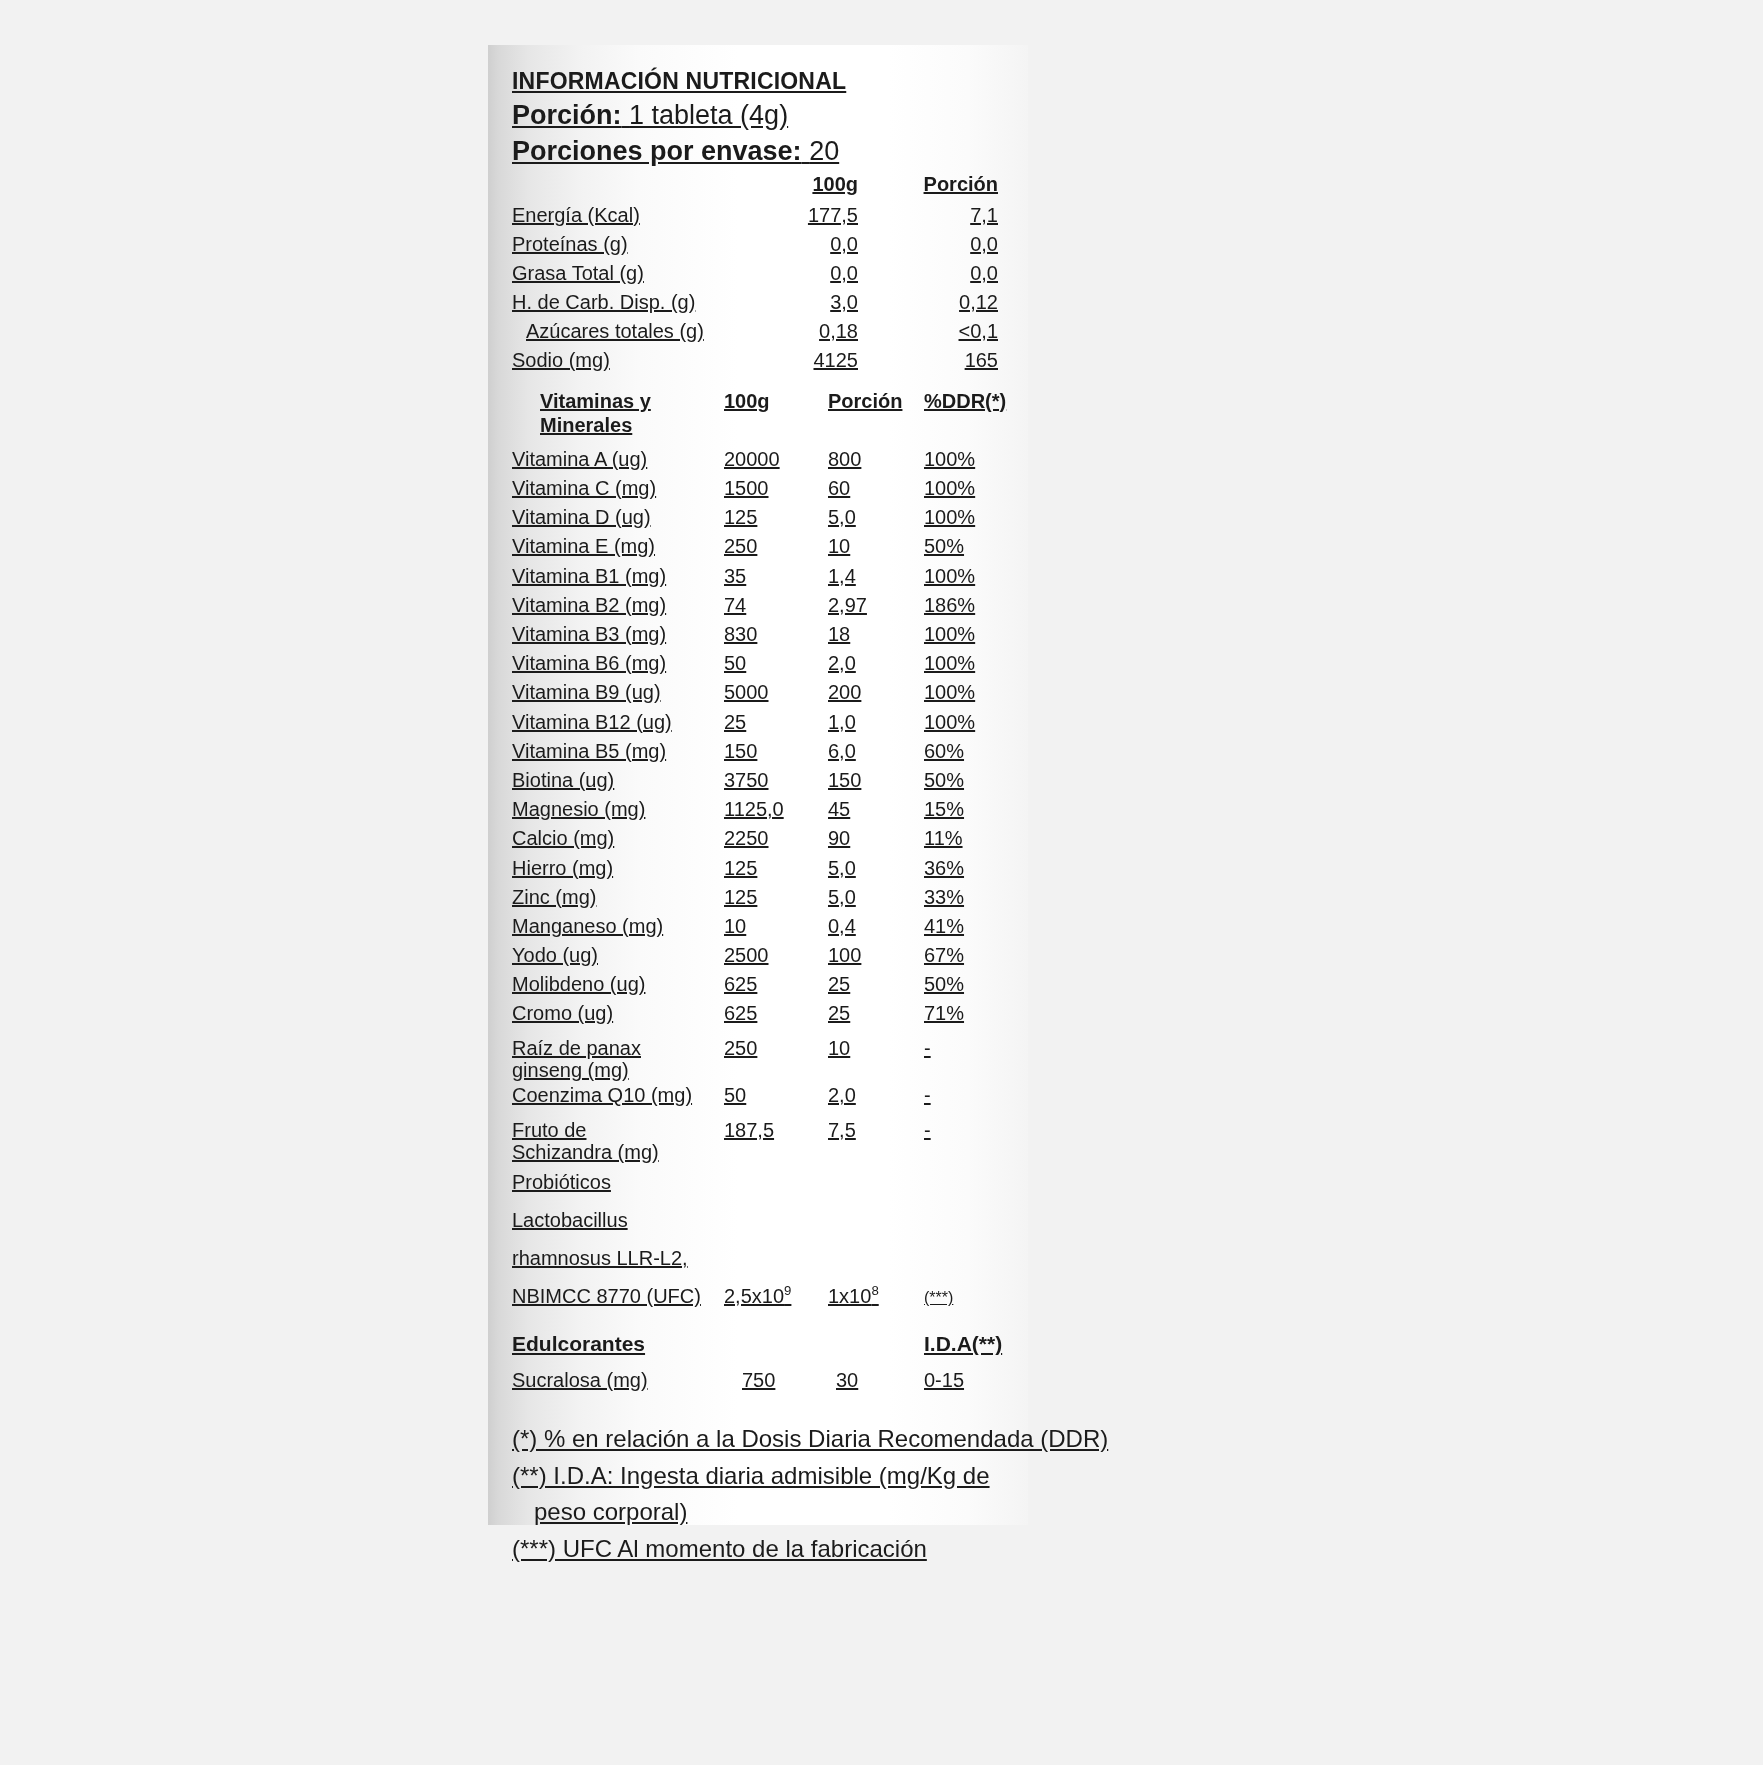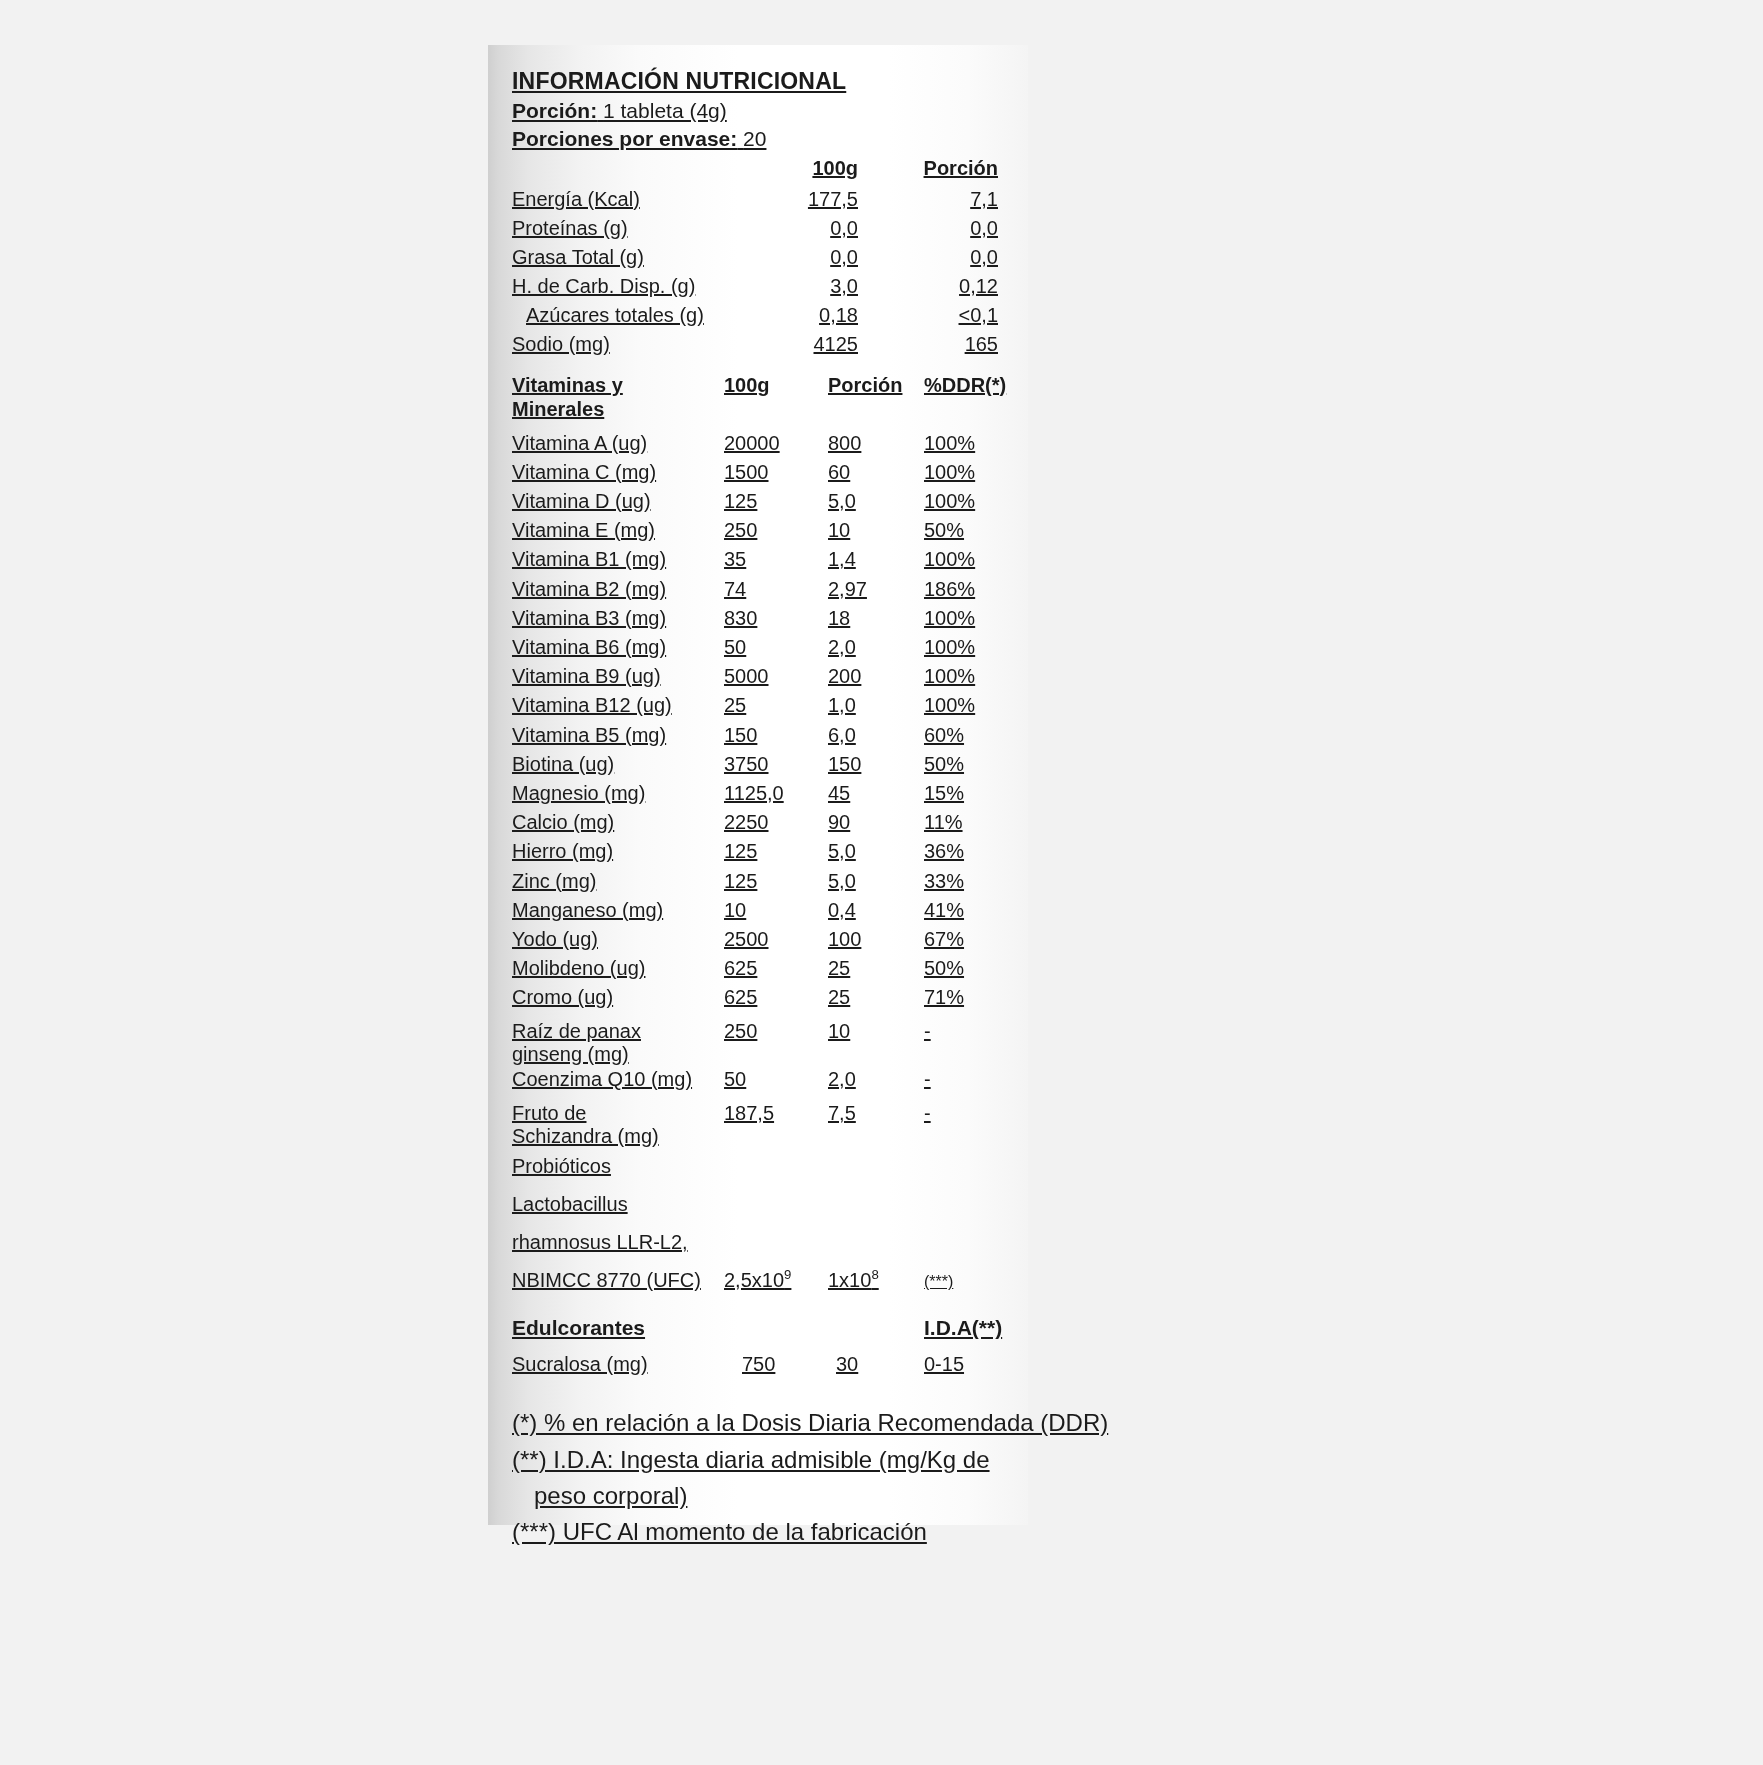--- a/index.html
+++ b/index.html
@@ -39,21 +39,21 @@
   }
 
   .nutr-title {
     font-size: 23px;
     font-weight: bold;
     letter-spacing: 0.2px;
     margin: 0 0 2px 0;
     line-height: 1.22;
   }
   .serving-line {
-    font-size: 21px;
+    font-size: 27px;
     line-height: 1.35;
     margin: 0;
     white-space: nowrap;
   }
   .serving-line .lbl { font-weight: bold; }
 
   
   .tbl {
     width: 100%;
     border-collapse: collapse;
@@ -89,21 +89,21 @@
   .macro-tbl .indent { padding-left: 14px; }
 
   
   .vit-head td {
     font-weight: bold;
     font-size: 20px;
     line-height: 1.2;
     padding-bottom: 8px;
     padding-top: 12px;
   }
-  .vit-head .vh-name { line-height: 1.2; }
+  .vit-head .vh-name { line-height: 1.2; margin-left: 28px; }
   .vit-tbl col.c-name { width: 212px; }
   .vit-tbl col.c-100g { width: 104px; }
   .vit-tbl col.c-port { width: 96px; }
   .vit-tbl col.c-ddr  { width: 90px; }
   .vit-tbl td { font-size: 20px; line-height: 1.46; }
 
   .two-line-name {
     line-height: 1.12;
     font-size: 20px;
   }

